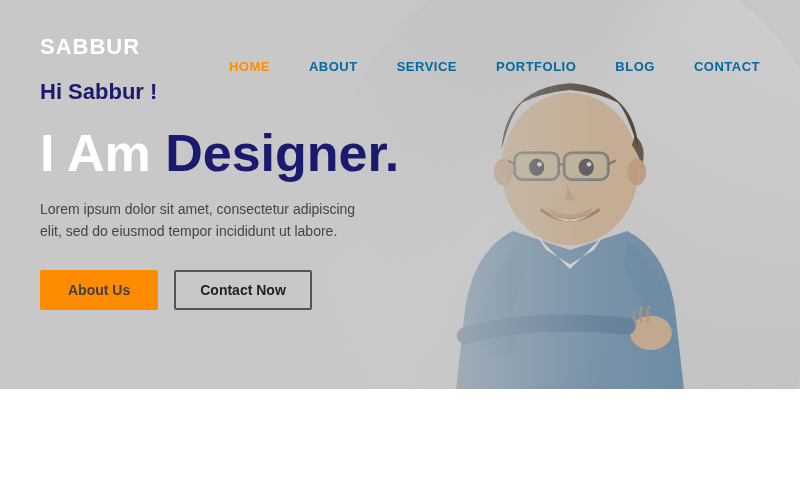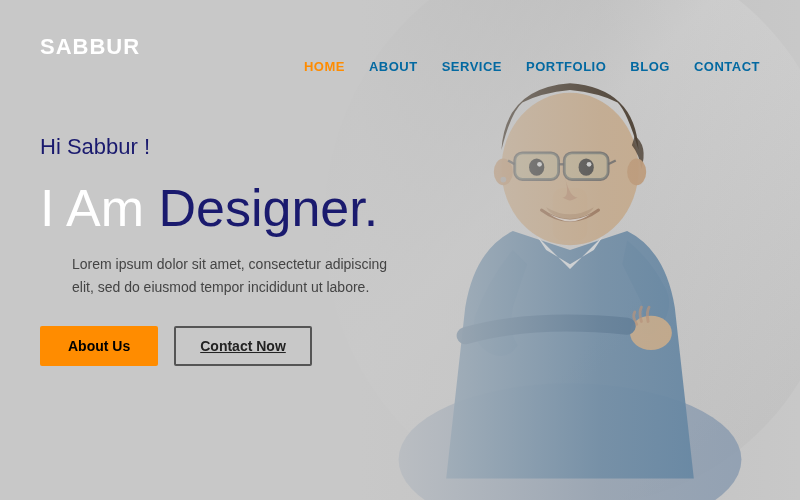--- a/index.html
+++ b/index.html
@@ -7,21 +7,21 @@
     body {
       font-family: 'Arial', sans-serif;
       width: 800px;
       height: 500px;
       overflow: hidden;
       position: relative;
     }
 
     .hero {
       width: 800px;
-      height: 500px;
+      height: 389px;
       background: #c8c8c8;
       position: relative;
       overflow: hidden;
     }
 
     
     .person-bg {
       position: absolute;
       right: 0;
       top: 0;
@@ -54,21 +54,21 @@
 
     .logo {
       color: #fff;
       font-size: 22px;
       font-weight: 900;
       letter-spacing: 1px;
     }
 
     .nav-links {
       display: flex;
-      gap: 24px;
+      gap: 39px;
       list-style: none;
       margin-top: 39px;
     }
 
     .nav-links li a {
       text-decoration: none;
       color: #0369a1;
       font-size: 13px;
       font-weight: 600;
       letter-spacing: 0.5px;
@@ -84,72 +84,70 @@
       top: 50%;
       left: 40px;
       transform: translateY(-50%);
       z-index: 10;
       max-width: 400px;
     }
 
     .greeting {
       color: #1a1a6e;
       font-size: 22px;
-      font-weight: 400;
+      font-weight: 700;
       margin-bottom: 20px;
     }
 
     .hero-title {
       font-size: 52px;
-      font-weight: 400;
+      font-weight: 700;
       color: #fff;
       line-height: 1.1;
       margin-bottom: 16px;
     }
 
     .hero-title .designer {
       color: #1a1a6e;
     }
 
     .hero-desc {
       color: #444;
       font-size: 14px;
       line-height: 1.6;
       margin-bottom: 28px;
       max-width: 340px;
-      margin-left: 32px;
     }
 
     .hero-buttons {
       display: flex;
       gap: 16px;
       align-items: center;
     }
 
     .btn-about {
       background: #ff8c00;
-      color: #000000;
+      color: #404040;
       border: none;
       padding: 12px 28px;
       font-size: 14px;
       font-weight: 700;
       cursor: pointer;
       border-radius: 2px;
     }
 
     .btn-contact {
       background: transparent;
       color: #222;
       border: 2px solid #555;
       padding: 10px 24px;
       font-size: 14px;
       font-weight: 700;
       cursor: pointer;
       border-radius: 2px;
-      text-decoration: underline;
     }
 
     
     .overlay {
       position: absolute;
       top: 0; left: 0;
       width: 100%; height: 100%;
       background: linear-gradient(to right, rgba(200,200,200,0.85) 45%, rgba(180,180,180,0.3) 75%, rgba(160,160,160,0) 100%);
       z-index: 1;
     }

